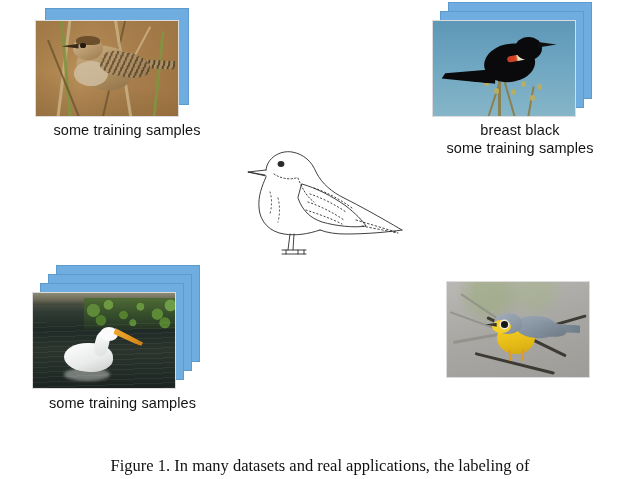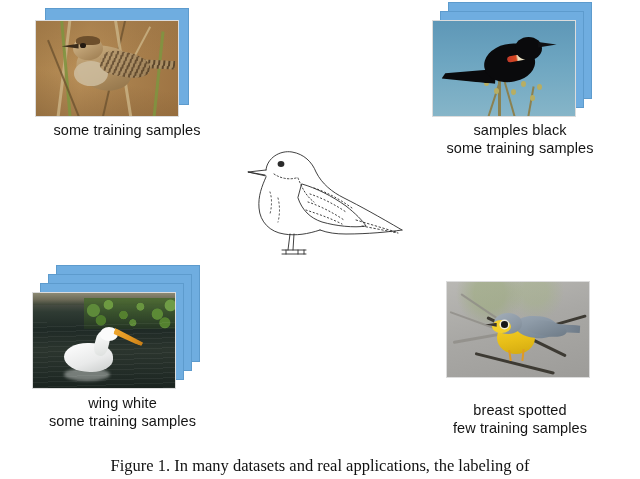--- a/index.html
+++ b/index.html
@@ -425,21 +425,21 @@
           <div class="bud" style="left:73%; top:66%;"></div>
           <div class="bb-tail"></div>
           <div class="bb-body"></div>
           <div class="bb-epaulet"></div>
           <div class="bb-head"></div>
           <div class="bb-beak"></div>
         </div>
       </div>
     </div>
     <div class="label" style="top:120px;">
-      <span class="line">samples black</span>
+      <span class="line">breast black</span>
       <span class="line">some training samples</span>
     </div>
   </div>
 
   <div class="sample-group" style="left:20px; top:265px; width:205px;">
     <div class="stack" style="height:128px;">
       <div class="card-back" style="left:36px; top:0px; width:144px; height:97px;"></div>
       <div class="card-back" style="left:28px; top:9px; width:144px; height:97px;"></div>
       <div class="card-back" style="left:20px; top:18px; width:144px; height:97px;"></div>
       <div class="photo" style="left:12px; top:27px; width:144px; height:97px; border:1px solid #dcdcdc;">
@@ -449,21 +449,20 @@
           <div class="ripples"></div>
           <div class="pel-reflect"></div>
           <div class="pel-body"></div>
           <div class="pel-neck"></div>
           <div class="pel-head"></div>
           <div class="pel-bill"></div>
         </div>
       </div>
     </div>
     <div class="label" style="top:130px;">
-      <span class="line">wing white</span>
       <span class="line">some training samples</span>
     </div>
   </div>
 
   <div class="sample-group" style="left:420px; top:278px; width:200px;">
     <div class="stack" style="height:104px;">
       <div class="photo" style="left:26px; top:3px; width:144px; height:97px; border:1px solid #dcdcdc;">
         <div class="scene scene-warbler">
           <div class="wb-twig pale" style="left:2%; top:30%; width:54%; transform:rotate(20deg);"></div>
           <div class="wb-twig pale" style="left:10%; top:12%; width:46%; transform:rotate(34deg);"></div>
@@ -477,24 +476,20 @@
           <div class="wb-wing"></div>
           <div class="wb-head"></div>
           <div class="wb-face"></div>
           <div class="wb-beak"></div>
           <div class="wb-eye"></div>
           <div class="wb-leg" style="left:44%; top:72%; height:12%; transform:rotate(-8deg);"></div>
           <div class="wb-leg" style="left:53%; top:70%; height:13%; transform:rotate(6deg);"></div>
         </div>
       </div>
     </div>
-    <div class="label" style="top:124px;">
-      <span class="line">breast spotted</span>
-      <span class="line">few training samples</span>
-    </div>
   </div>
 
   <div class="line-bird">
     <svg viewBox="0 0 180 130" xmlns="http://www.w3.org/2000/svg" fill="none" stroke="#2b2b2b" stroke-width="0.9" stroke-linecap="round" stroke-linejoin="round">
 
       <path d="M30 34 C31 22, 44 14, 56 16 C68 18, 76 26, 80 36
                C86 48, 96 56, 108 62 C124 70, 142 80, 166 94"></path>
 
       <path d="M30 34 L12 36 L30 40"></path>
 

